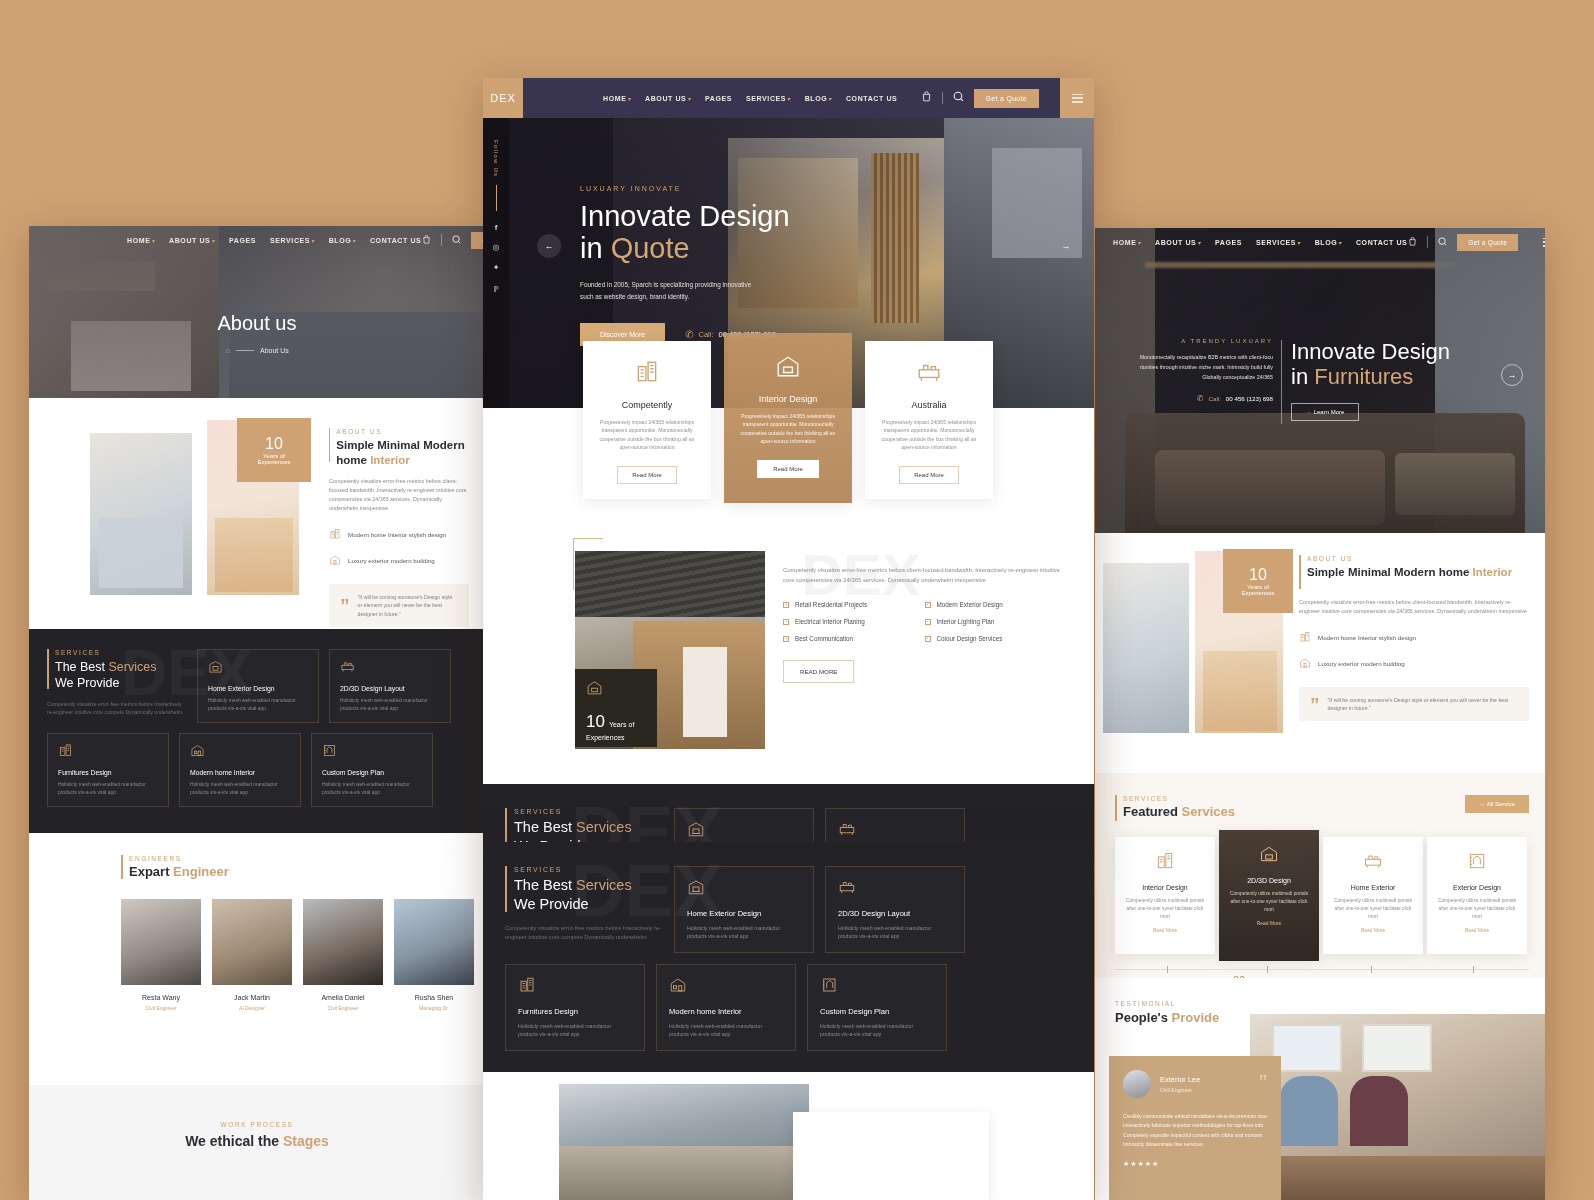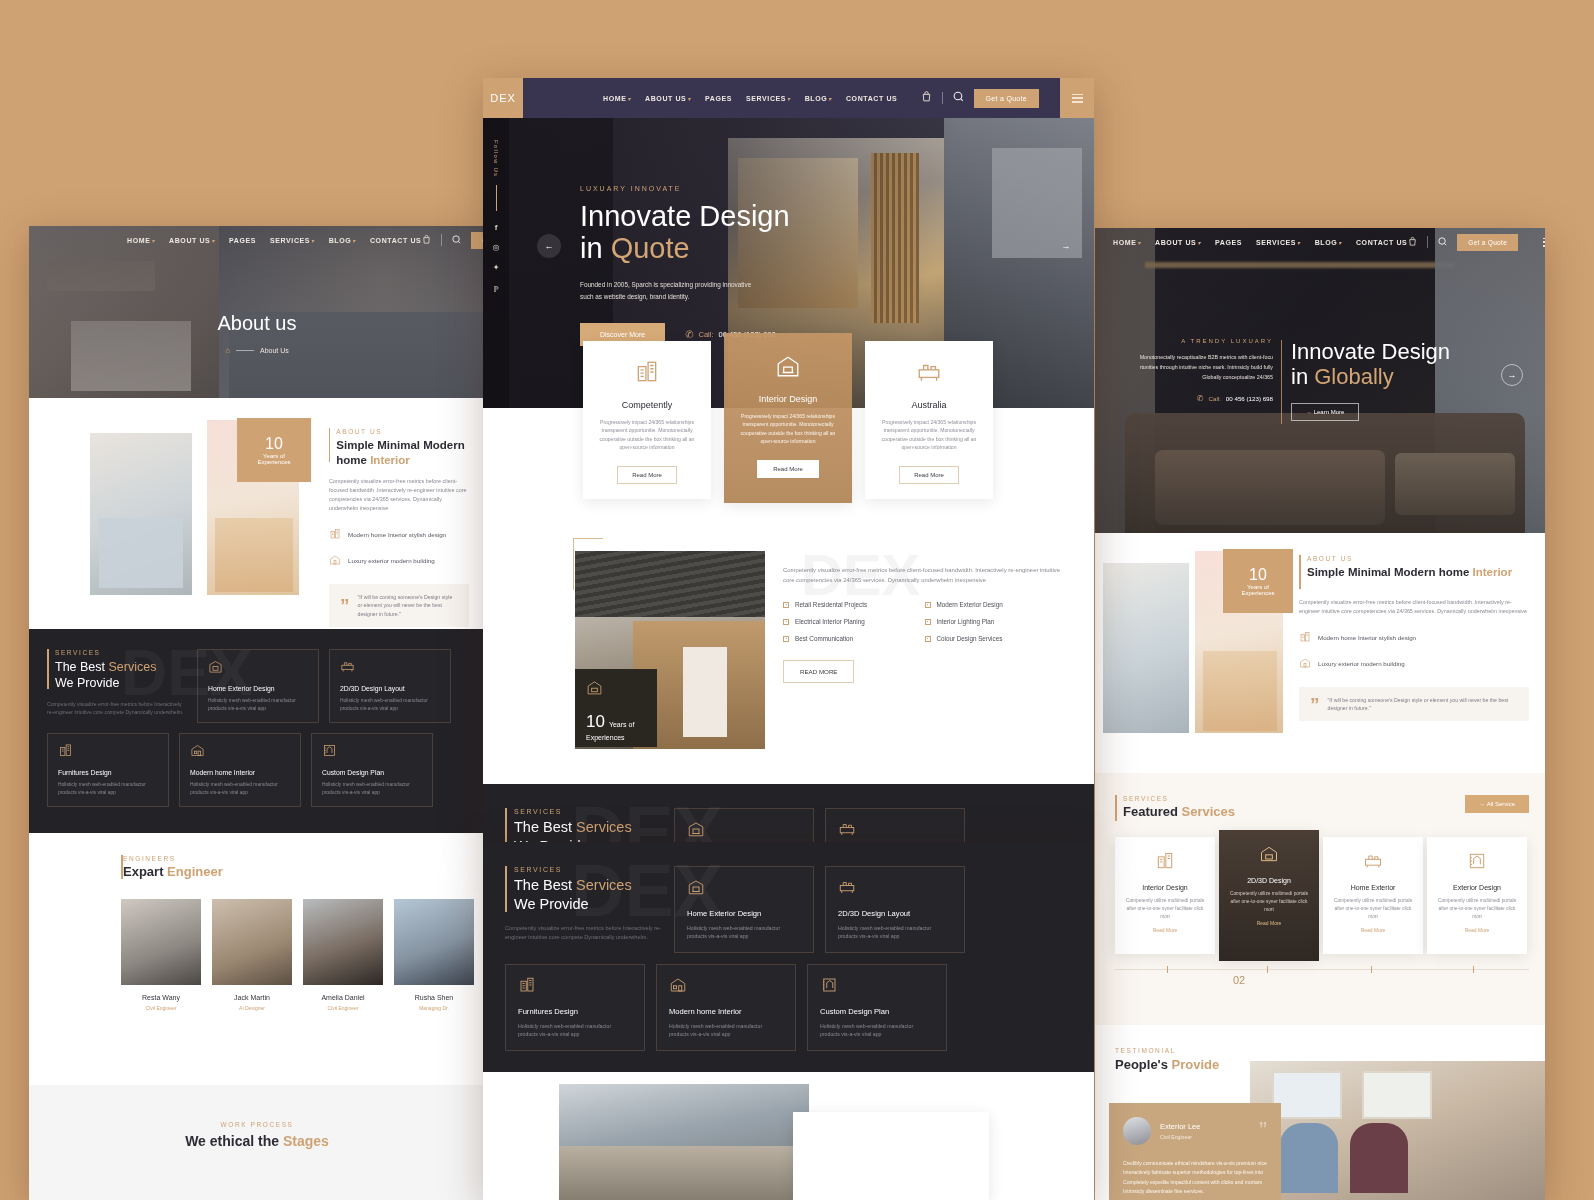--- a/index.html
+++ b/index.html
@@ -251,21 +251,21 @@
                 <path d="M8 16V9l4-3 4 3v7"></path>
                 <path d="M4 8h2M4 12h2M4 16h2"></path>
               </svg></span>
           <div class="t" style="font-size:6.8px;margin-top:7px;">Custom Design Plan</div>
           <div class="d" style="font-size:4.9px;margin-top:5px;">Holisticly mesh web-enabled manufactur products vis-a-vis viral app</div>
         </div>
       </div>
     </div>
 
     <div style="height:252px;background:#fff;padding:22px 24px 0 92px;">
-      <div style="display:flex;">
+      <div style="display:flex;gap:6px;">
         <div class="barline" style="height:24px;"></div>
         <div>
           <div class="sec-label">ENGINEERS</div>
           <div class="sec-head" style="font-size:13px;margin-top:2px;">
             <span>Expart </span><span class="accent">Engineer</span>
           </div>
         </div>
       </div>
 
       <div style="display:flex;gap:11px;margin-top:20px;">
@@ -354,21 +354,21 @@
           <span style="color:#cfa273;font-size:8px;">✆</span>
           <span style="color:#cfa273;font-size:6.2px;">Call:</span>
           <span style="color:#fff;font-size:6.2px;">00 456 (123) 698</span>
         </div>
       </div>
       <div style="position:absolute;left:186px;top:112px;width:1px;height:84px;background:rgba(207,162,115,.75);"></div>
 
       <div style="position:absolute;left:196px;top:112px;right:18px;">
         <div class="h-title" style="font-size:22px;">
           <div>Innovate Design</div>
-          <div><span>in </span><span class="accent">Globally</span></div>
+          <div><span>in </span><span class="accent">Furnitures</span></div>
         </div>
         <div class="btn-outline" style="margin-top:14px;padding:5px 14px;font-size:6px;">
           <span style="color:#cfa273;">→</span>&nbsp;<span>Learn More</span>
         </div>
       </div>
 
       <div style="position:absolute;right:22px;top:136px;width:22px;height:22px;border-radius:50%;
                   border:1px solid rgba(255,255,255,.55);color:#fff;font-size:9px;
                   display:flex;align-items:center;justify-content:center;">→</div>
     </div>
@@ -410,21 +410,21 @@
               </svg></span>
           <span class="ftxt" style="font-size:6.2px;">Luxury exterior modern building</span>
         </div>
         <div class="quotebox" style="margin-top:14px;padding:9px 11px;">
           <div class="qmark" style="font-size:19px;">”</div>
           <div class="qtext" style="font-size:5.2px;">"If will be coming someone's Design style or element you will never be the best designer in future."</div>
         </div>
       </div>
     </div>
 
-    <div style="position:relative;height:252px;background:#faf6f1;padding:22px 16px 0 20px;">
+    <div style="position:relative;height:205px;background:#faf6f1;padding:22px 16px 0 20px;">
       <div style="display:flex;align-items:flex-start;">
         <div style="display:flex;gap:6px;">
           <div class="barline" style="height:26px;"></div>
           <div>
             <div class="sec-label">SERVICES</div>
             <div class="sec-head" style="font-size:13px;margin-top:2px;">
               <span>Featured </span><span class="accent">Services</span>
             </div>
           </div>
         </div>

